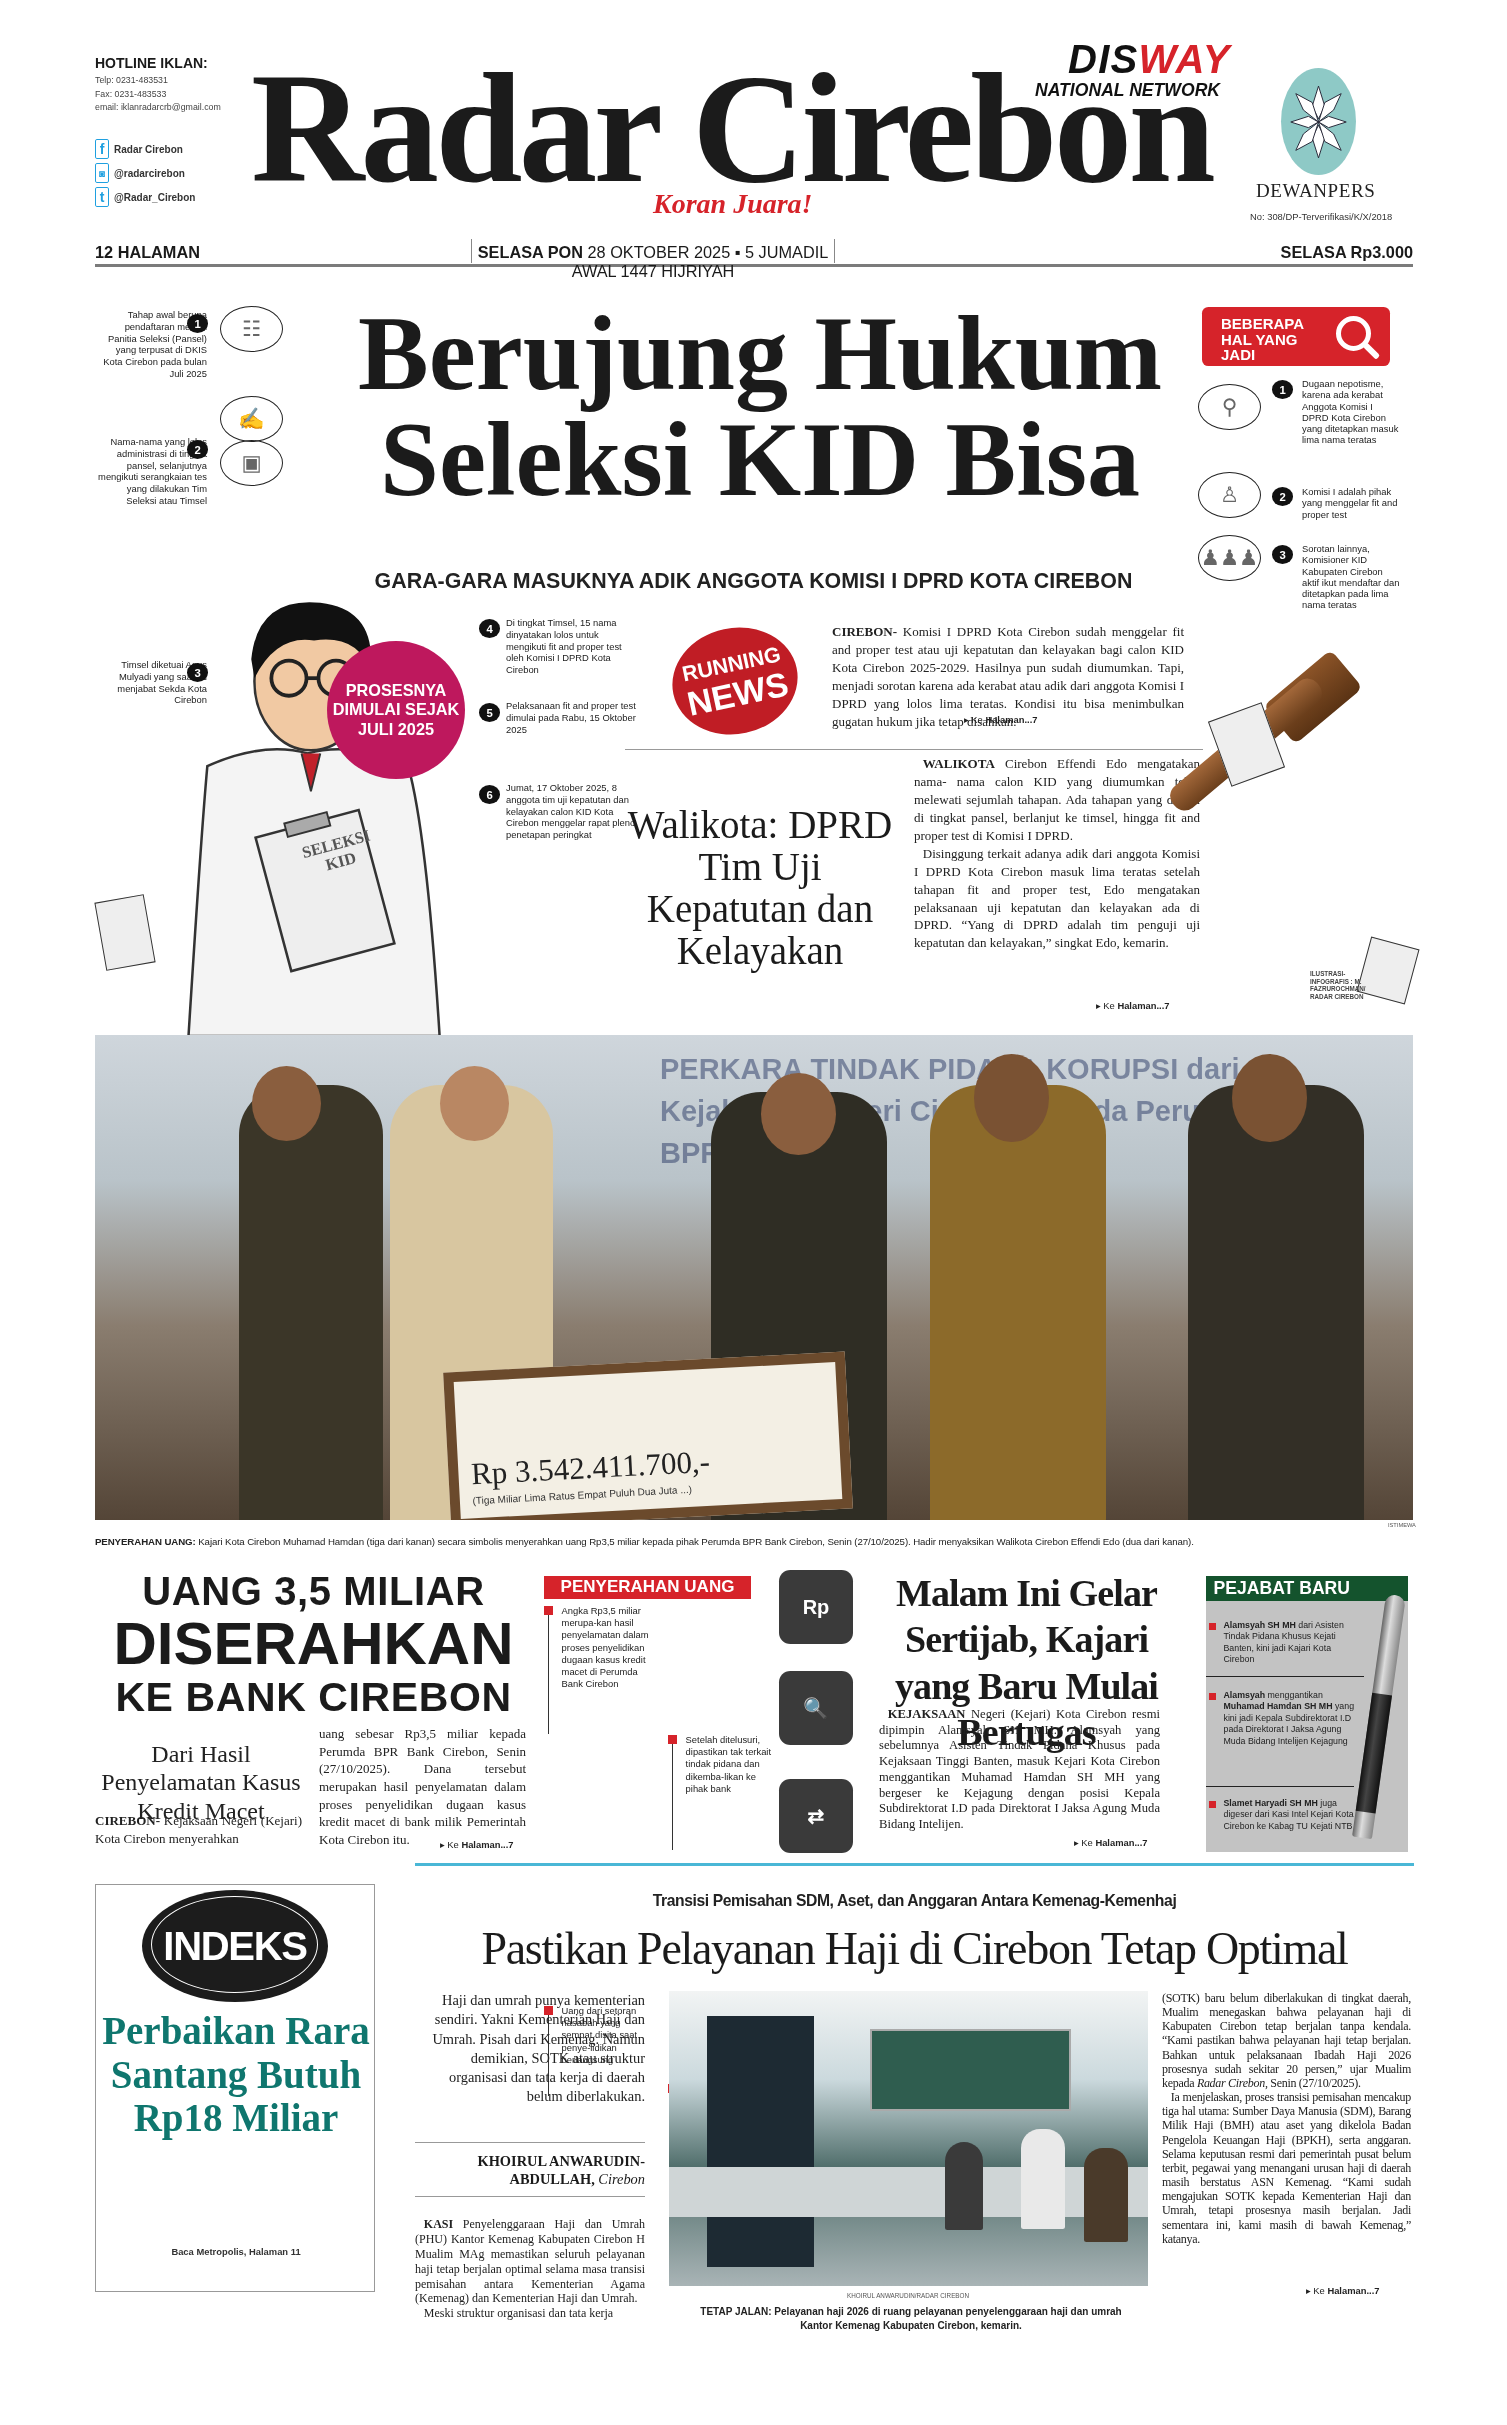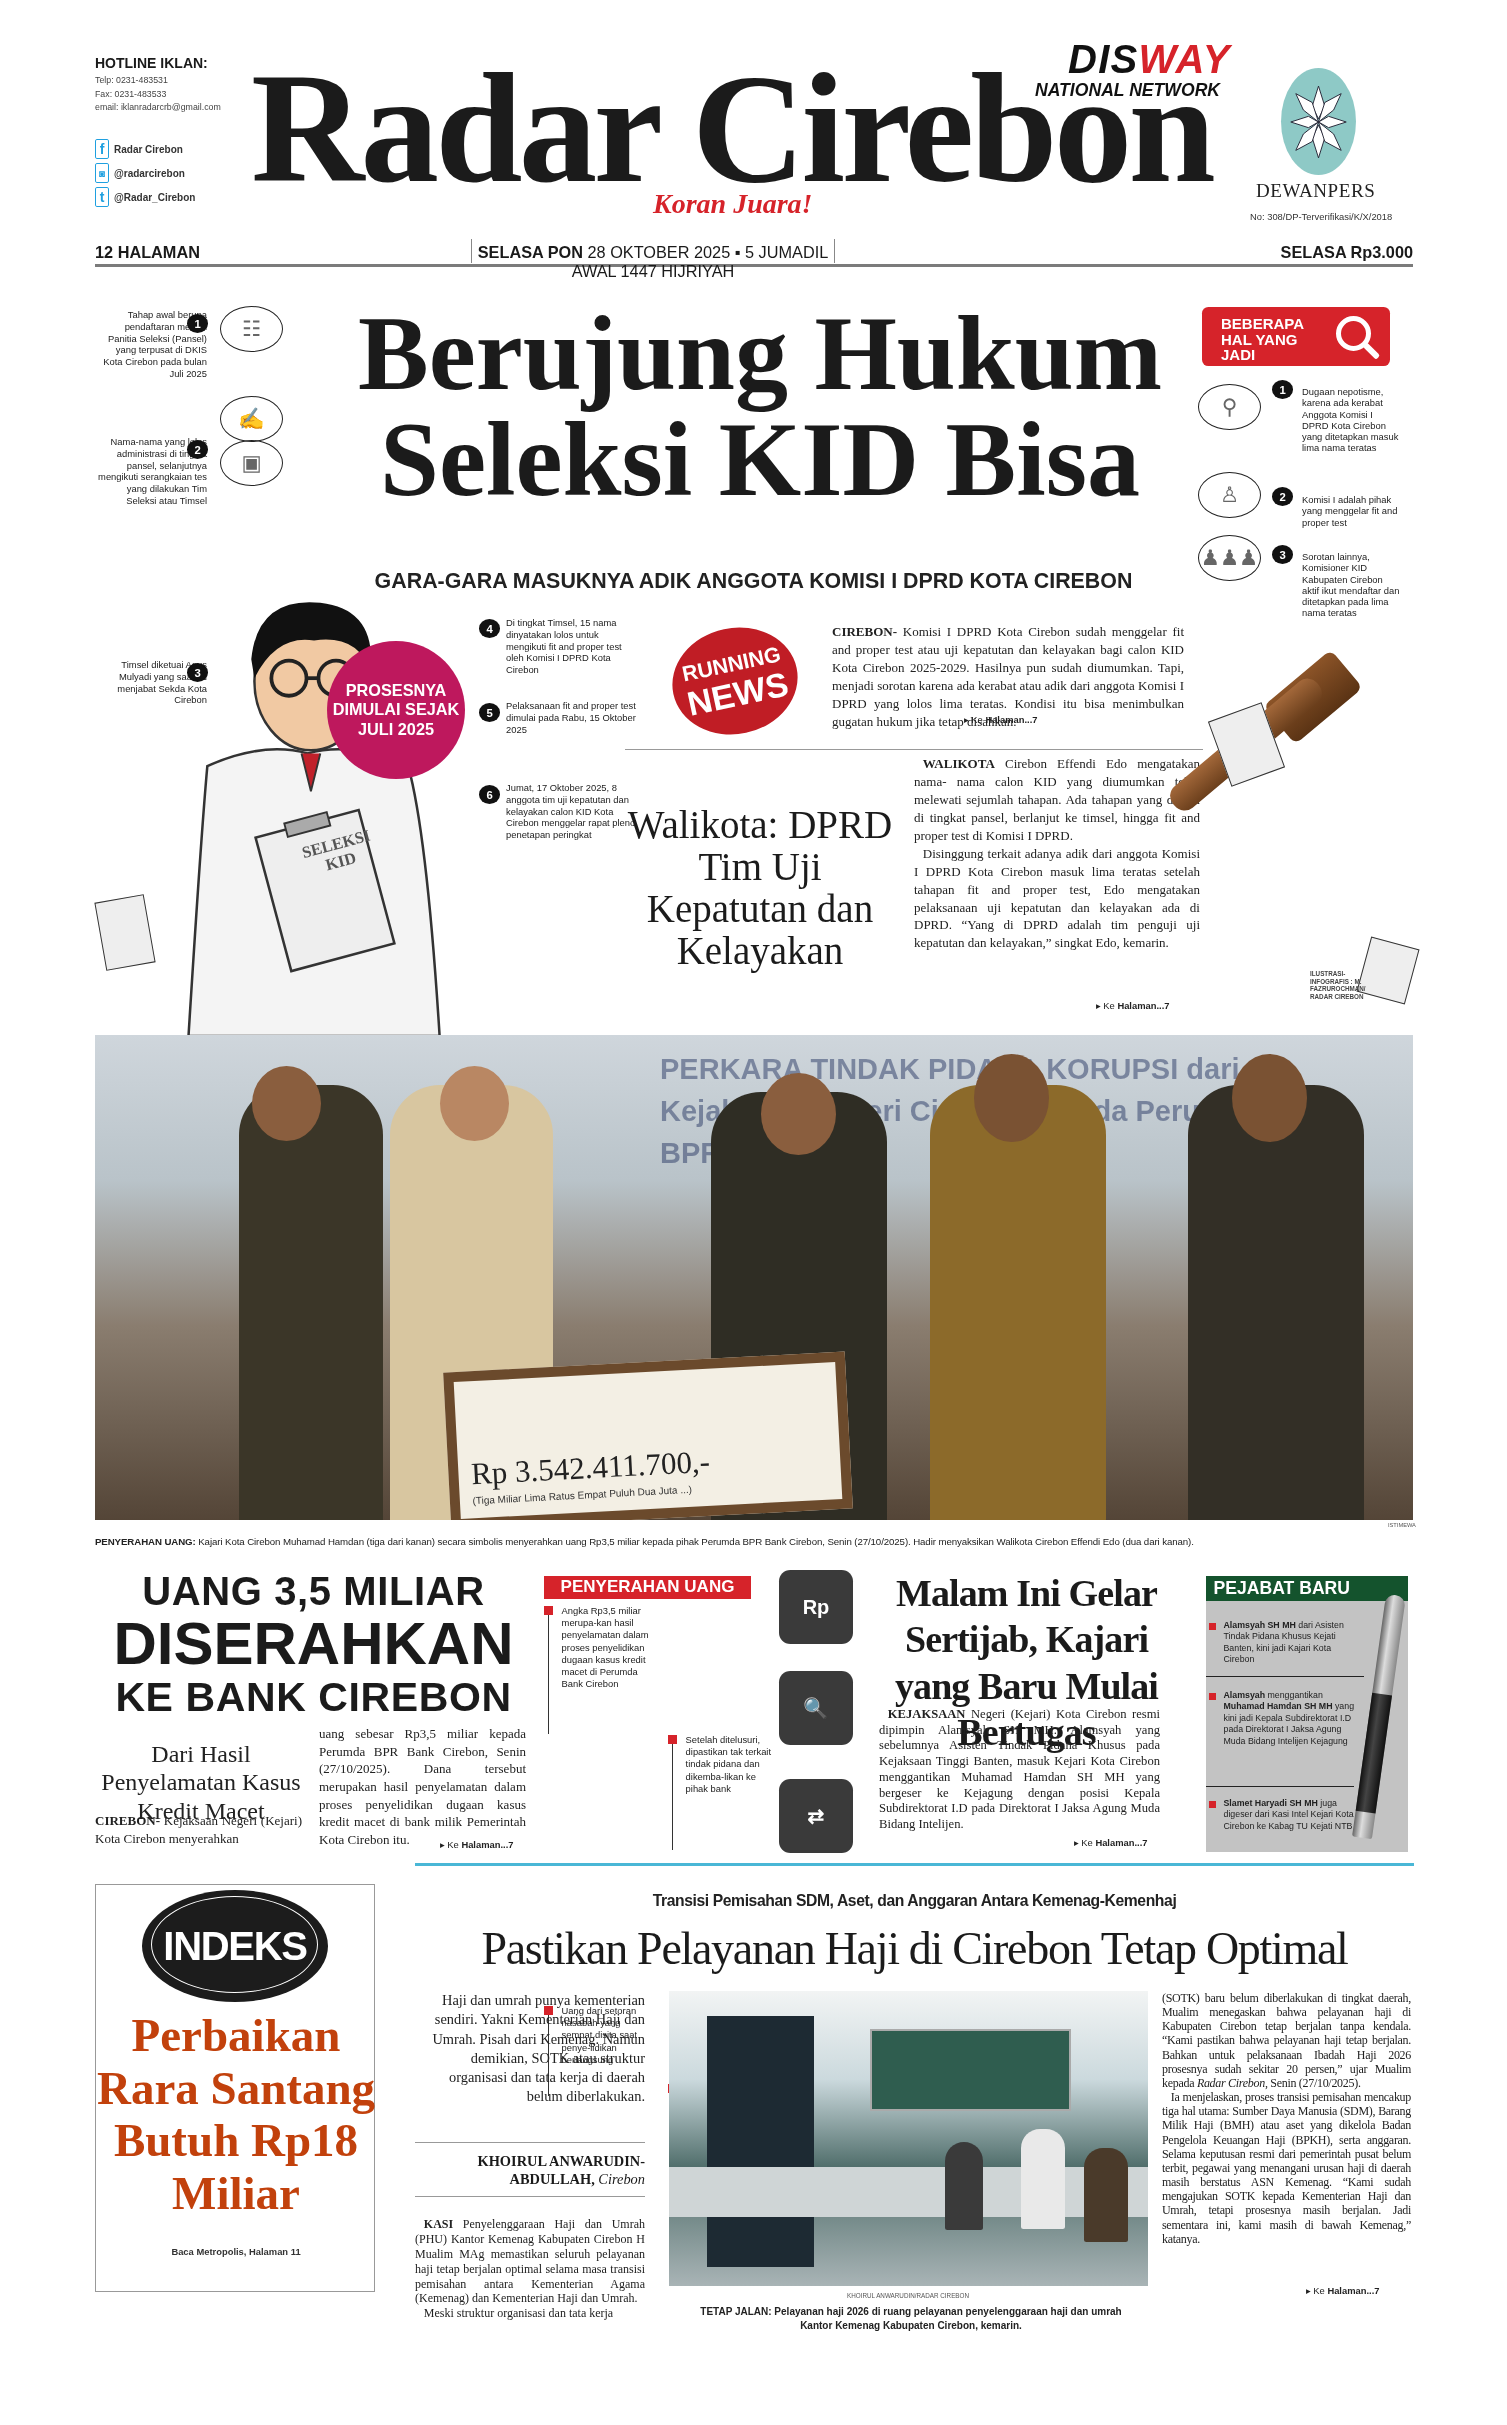--- a/index.html
+++ b/index.html
@@ -41,21 +41,21 @@
 
   .bodytext { font-family: "Liberation Serif", serif; font-size: 13px; line-height: 1.38; color: #222; text-align: justify; }
   .bodytext b { font-weight: 700; }
   .kehal { font-size: 9.4px; color: #222; }
   .kehal b { font-weight: 700; }
 
   
   .sorotan-box { left: 1202px; top: 307px; width: 188px; height: 59px; background: #d6232a; border-radius: 6.3px; color: #fff; font-weight: 900; font-size: 15px; line-height: 1.05; padding: 8.8px 0 0 19px; }
   .sorotan-box .mag { position: absolute; right: 19px; top: 8.8px; width: 35px; height: 35px; border: 5px solid #fff; border-radius: 50%; }
   .sorotan-box .handle { position: absolute; right: 8.8px; top: 41px; width: 19px; height: 5.7px; background: #fff; transform: rotate(45deg); border-radius: 2.5px; }
-  .sorot-item { width: 100px; font-size: 9.4px; line-height: 1.2; color: #222; margin-top: 8px; }
+  .sorot-item { width: 100px; font-size: 9.4px; line-height: 1.2; color: #222; }
 
   .hammer-handle { left: 1174px; top: 791px; width: 188px; height: 28px; background: linear-gradient(#a3683a, #6b3f1c); border-radius: 12.6px; transform: rotate(-40deg); transform-origin: left center; }
   .hammer-head { left: 1269px; top: 672px; width: 88px; height: 50px; background: linear-gradient(#8c5428, #5a3314); border-radius: 7.5px; transform: rotate(-40deg); }
   .credit { left: 1310px; top: 970px; font-size: 6.3px; line-height: 1.2; color: #444; font-weight: 700; }
 
   .hr { height: 1.3px; background: #999; }
 
   .walikota-head { left: 622px; top: 804px; width: 276px; text-align: center; font-family: "Liberation Serif", serif; font-size: 39px; line-height: 1.08; color: #1b1b1b; }
 
   
@@ -85,21 +85,21 @@
   .pejabat .pen { position: absolute; left: 163px; top: 12.6px; width: 20px; height: 245px; background: linear-gradient(90deg, #666, #ddd 40%, #888); border-radius: 10px 10px 2.5px 2.5px; transform: rotate(8deg); }
   .pejabat .pen .lower { position: absolute; left: 0; top: 100px; width: 20px; height: 119px; background: linear-gradient(90deg, #111, #444 40%, #111); }
 
   .blue-rule { left: 415px; top: 1863px; width: 999px; height: 3.1px; background: #49b7d6; }
 
   
   .indeks { left: 95px; top: 1884px; width: 280px; height: 408px; border: 1.3px solid #999; }
   .indeks .oval { position: absolute; left: 46px; top: 5px; width: 186px; height: 112px; border-radius: 50%; background: #1c1c1c; display: flex; align-items: center; justify-content: center; }
   .indeks .oval-ring { position: absolute; left: 8.8px; top: 6.3px; width: 167px; height: 97px; border-radius: 50%; border: 1.9px solid #fff; }
   .indeks .oval-t { color: #fff; font-weight: 900; font-size: 40px; letter-spacing: -1.3px; position: relative; }
-  .indeks .ttl { position: absolute; left: 0; top: 124px; width: 280px; text-align: center; font-family: "Liberation Serif", serif; font-weight: 700; font-size: 47px; line-height: 1.12; color: #c2410c; }
+  .indeks .ttl { position: absolute; left: 0; top: 124px; width: 280px; text-align: center; font-family: "Liberation Serif", serif; font-weight: 700; font-size: 39px; line-height: 1.12; color: #0f766e; }
   .indeks .baca { position: absolute; left: 0; top: 361px; width: 280px; text-align: center; font-size: 9.4px; font-weight: 700; color: #333; }
 
   .haji-kicker { left: 415px; top: 1892px; width: 999px; text-align: center; font-weight: 700; font-size: 15.7px; letter-spacing: -0.4px; color: #222; }
   .haji-head { left: 415px; top: 1922px; width: 999px; text-align: center; font-family: "Liberation Serif", serif; font-size: 46px; letter-spacing: -1.3px; color: #1b1b1b; }
   .haji-pull { left: 415px; top: 1991px; width: 230px; text-align: right; font-family: "Liberation Serif", serif; font-size: 14.4px; line-height: 1.34; color: #222; }
   .byline { left: 415px; top: 2142px; width: 230px; text-align: right; font-family: "Liberation Serif", serif; font-weight: 700; font-size: 14.4px; line-height: 1.28; border-top: 1.3px solid #999; border-bottom: 1.3px solid #999; padding: 8.8px 0 7.5px; }
   .byline i { font-weight: 400; }
   .haji-photo { left: 669px; top: 1991px; width: 479px; height: 295px; background: linear-gradient(180deg, #f2f4f4 0%, #cbd9dd 30%, #4f6d6a 60%, #a9b4b6 100%); overflow: hidden; }
   .haji-credit { left: 666px; top: 2292px; width: 484px; text-align: center; font-size: 6.3px; color: #555; }
   .haji-cap { left: 691px; top: 2305px; width: 440px; text-align: center; font-weight: 700; font-size: 10px; line-height: 1.4; color: #222; }

